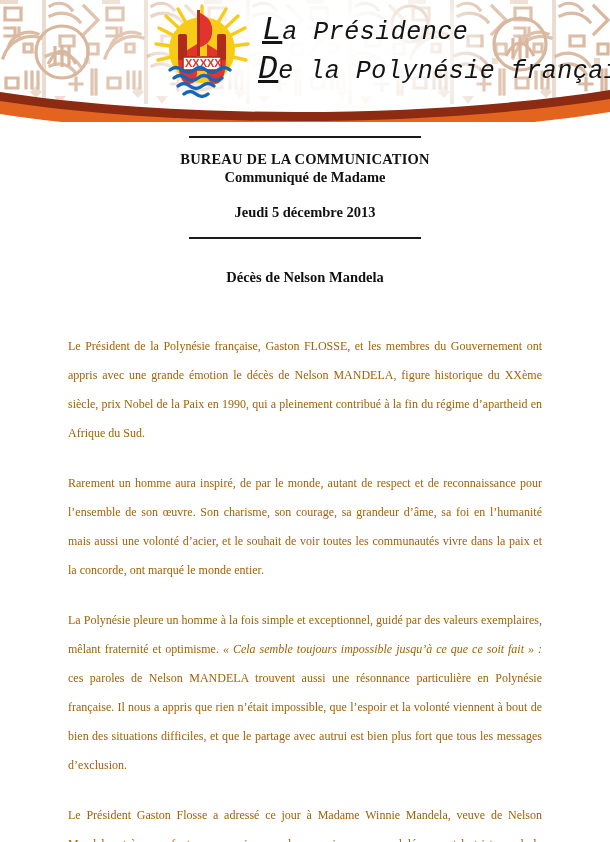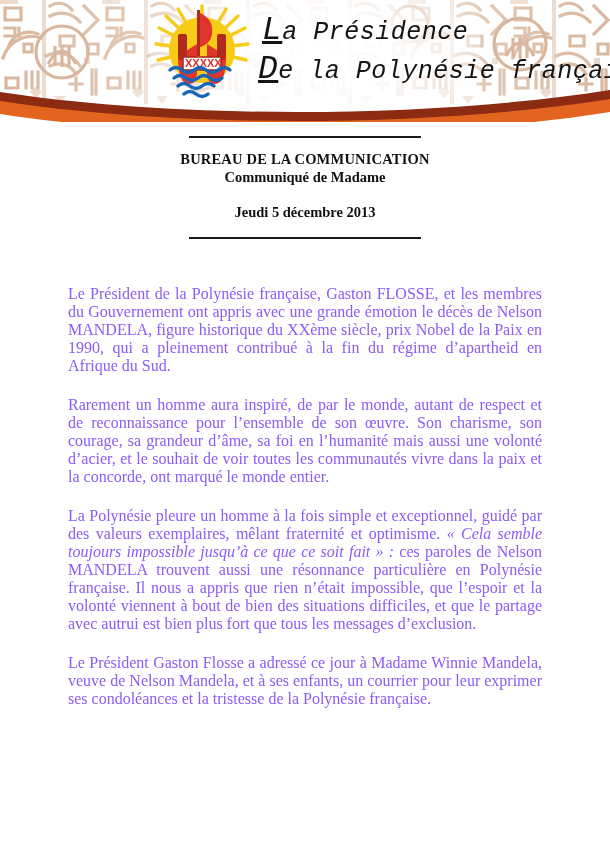--- a/index.html
+++ b/index.html
@@ -146,23 +146,23 @@
   .headline2 {
     text-align: center;
     font-weight: bold;
     font-size: 14.5px;
     color: #111;
     margin-top: 18px;
   }
 
   .para {
     text-align: justify;
-    font-size: 16px;
-    line-height: 18px;
-    color: #8b5cf6;
+    font-size: 12px;
+    line-height: 29px;
+    color: #a16207;
     margin-top: 21px;
   }
   .para.first { margin-top: 46px; }
   .para em {
     font-style: italic;
   }
 </style>
 </head>
 <body>
 
@@ -284,20 +284,21 @@
 <div class="sheet">
 
   <hr class="rule r1">
 
   <div class="doc-title">BUREAU DE LA COMMUNICATION</div>
   <div class="doc-subtitle">Communiqué de Madame</div>
   <div class="doc-date">Jeudi 5 décembre 2013</div>
 
   <hr class="rule r2">
 
+  <div class="headline">Décès de Nelson Mandela</div>
 
   <p class="para first">Le Président de la Polynésie française, Gaston FLOSSE, et les membres du Gouvernement ont appris avec une grande émotion le décès de Nelson MANDELA, figure historique du XXème siècle, prix Nobel de la Paix en 1990, qui a pleinement contribué à la fin du régime d’apartheid en Afrique du Sud.</p>
   <p class="para">Rarement un homme aura inspiré, de par le monde, autant de respect et de reconnaissance pour l’ensemble de son œuvre. Son charisme, son courage, sa grandeur d’âme, sa foi en l’humanité mais aussi une volonté d’acier, et le souhait de voir toutes les communautés vivre dans la paix et la concorde, ont marqué le monde entier.</p>
 
   <p class="para"><span>La Polynésie pleure un homme à la fois simple et exceptionnel, guidé par des valeurs exemplaires, mêlant fraternité et optimisme. </span><em>« Cela semble toujours impossible jusqu’à ce que ce soit fait » :</em><span> ces paroles de Nelson MANDELA trouvent aussi une résonnance particulière en Polynésie française. Il nous a appris que rien n’était impossible, que l’espoir et la volonté viennent à bout de bien des situations difficiles, et que le partage avec autrui est bien plus fort que tous les messages d’exclusion.</span></p>
 
   <p class="para">Le Président Gaston Flosse a adressé ce jour à Madame Winnie Mandela, veuve de Nelson Mandela, et à ses enfants, un courrier pour leur exprimer ses condoléances et la tristesse de la Polynésie française.</p>
 
 </div>
 

